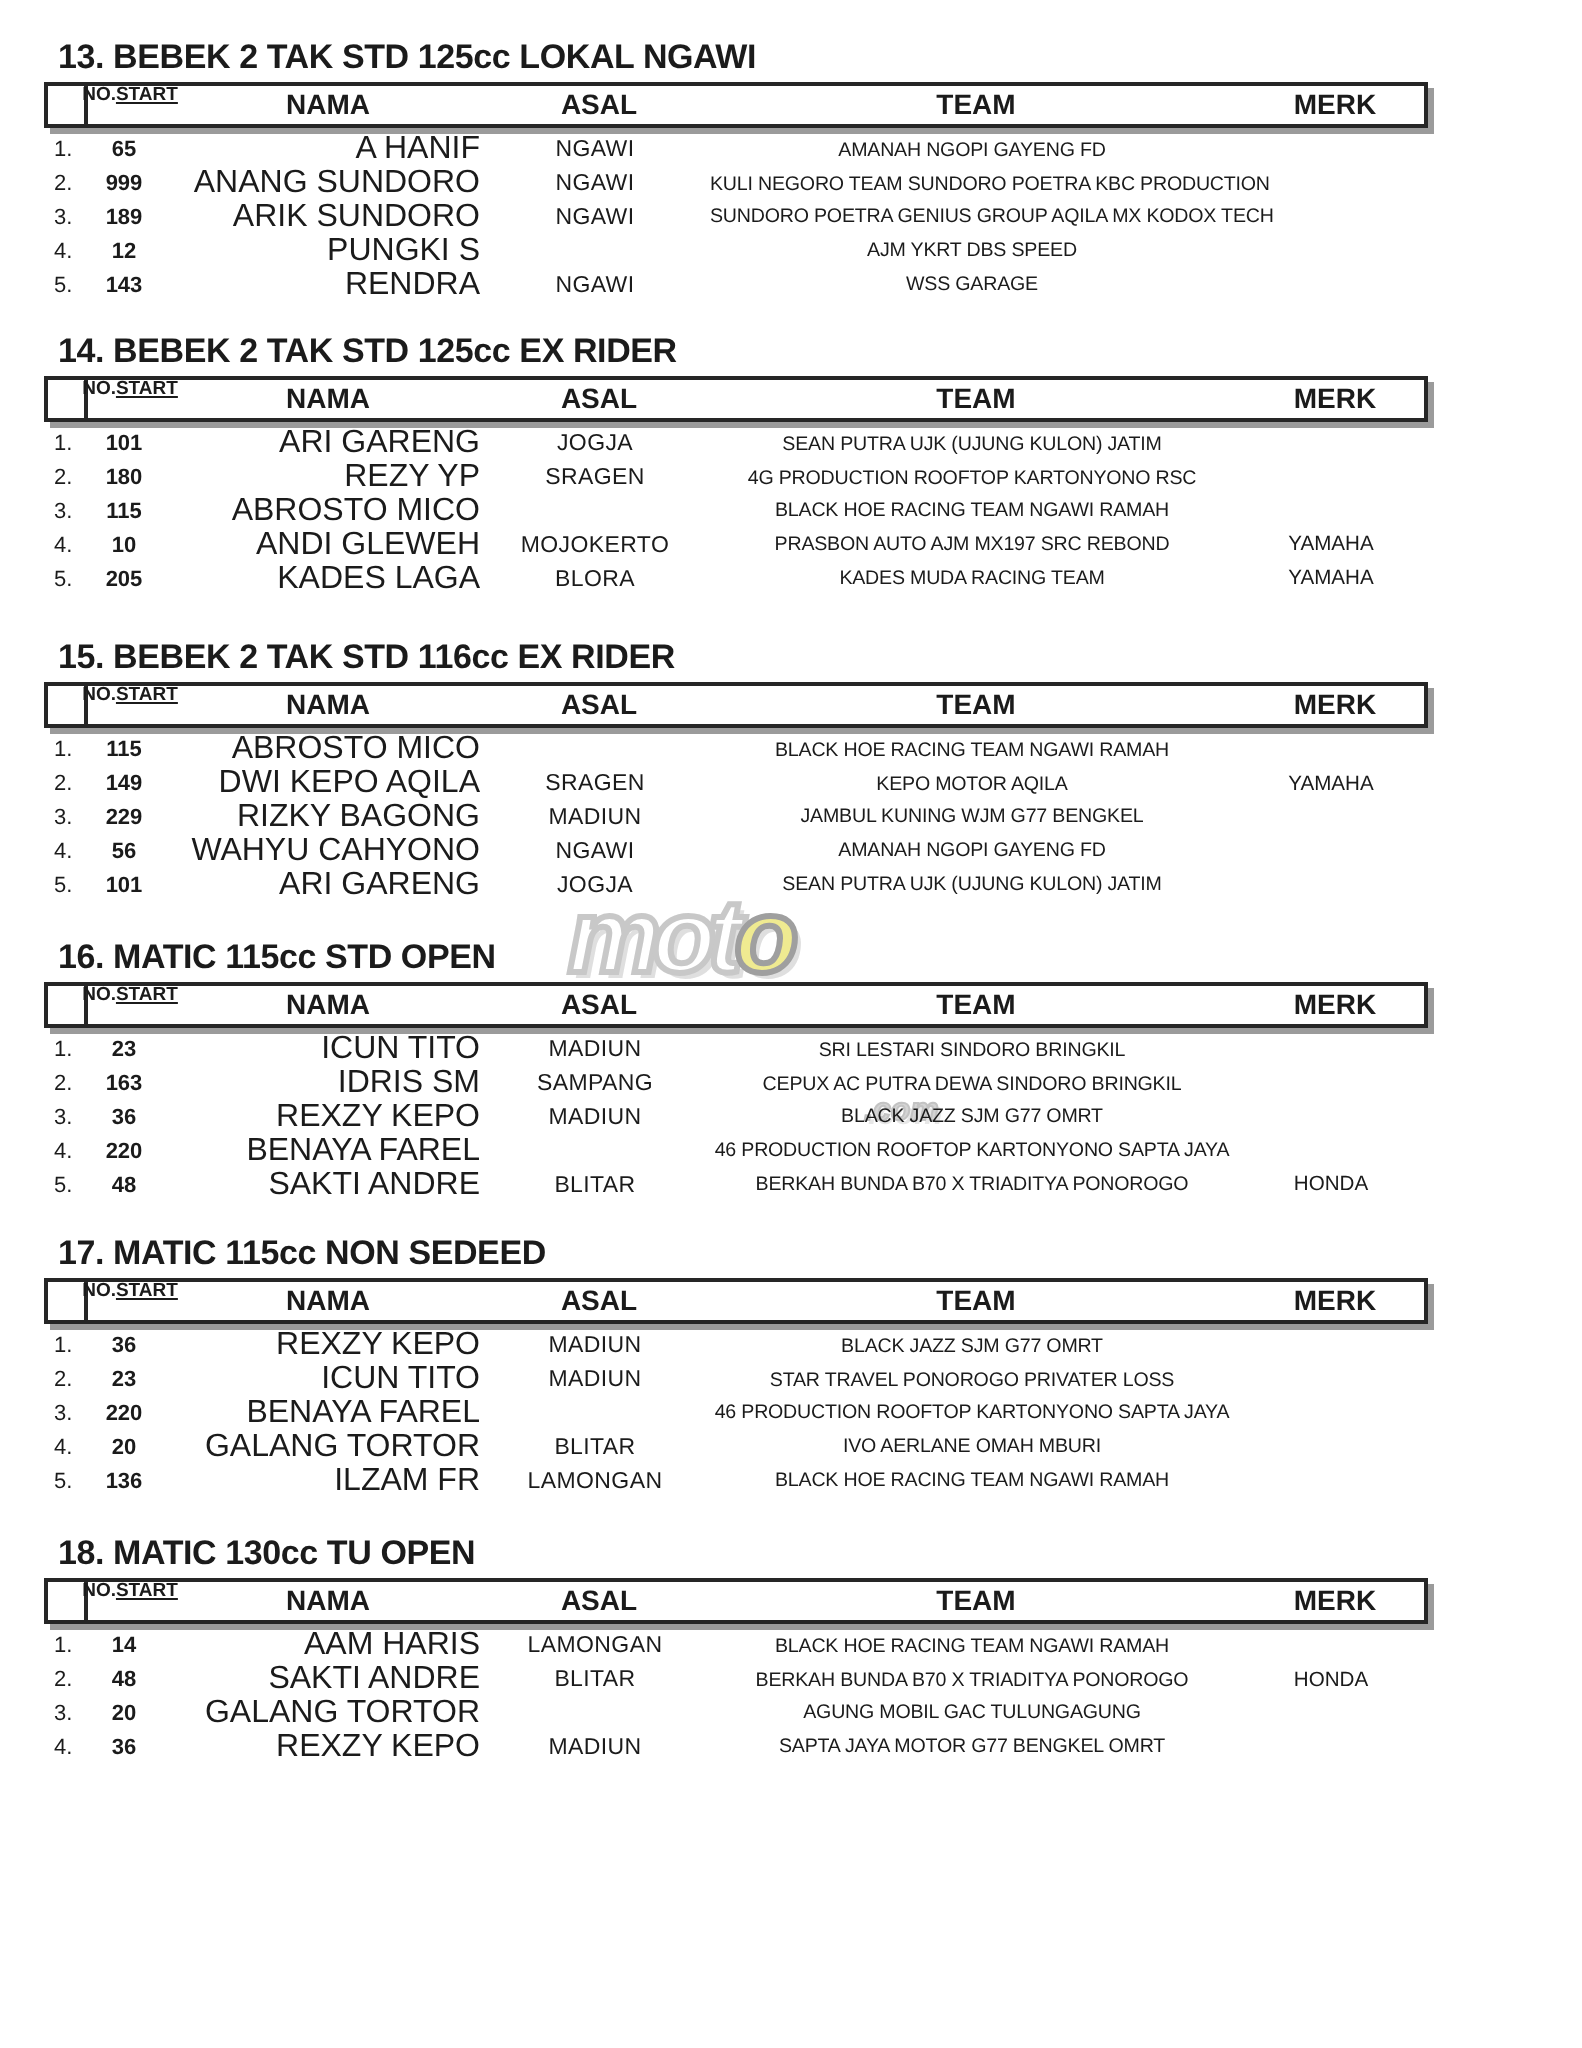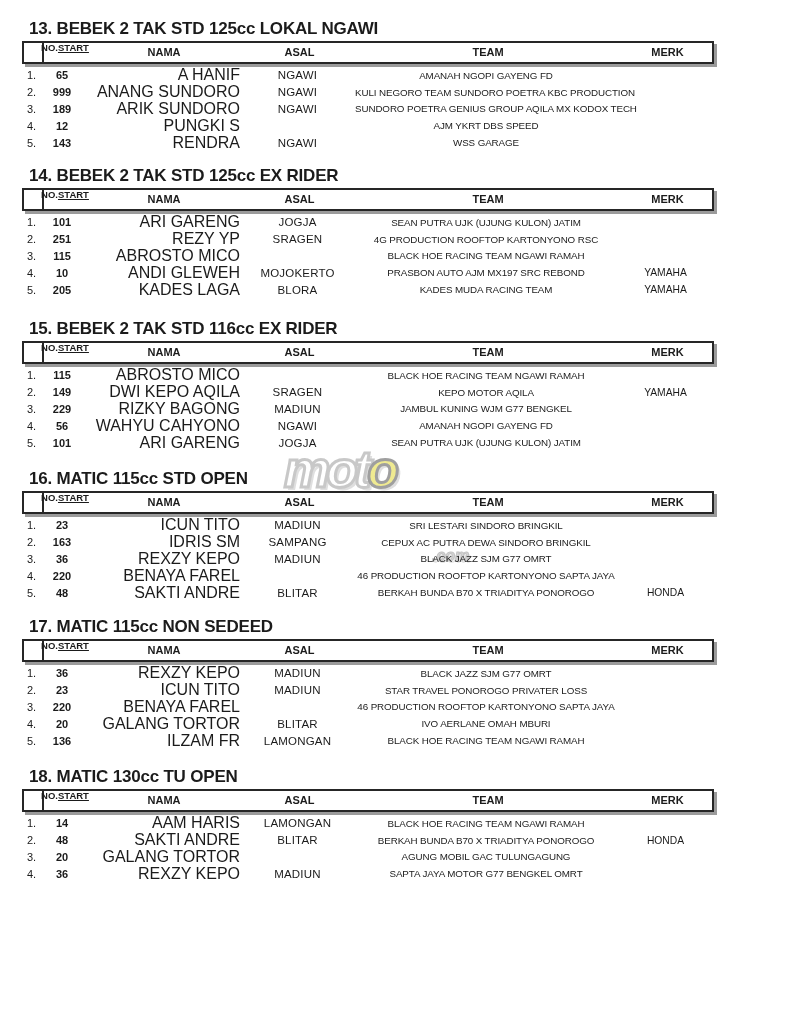--- a/index.html
+++ b/index.html
@@ -22,21 +22,21 @@
   .section { position:absolute; left:22px; width:692px; z-index:1; }
   .section-title { position:absolute; left:7px; top:0; font-size:17px; font-weight:bold;
     letter-spacing:-0.2px; white-space:nowrap; }
 
   .thead {
     position:absolute; left:0; top:22px; width:692px; height:23px; box-sizing:border-box;
     border:2px solid #262626; box-shadow:3px 3px 0 #9b9b9b;
     display:grid; grid-template-columns:18px 44px 156px 115px 262px 97px; align-items:center;
     background:transparent;
   }
-  .th { text-align:center; font-weight:bold; font-size:11px; line-height:11px; }
+  .th { text-align:center; font-weight:bold; font-size:14px; line-height:11px; }
   .th-nostart { font-size:9.5px; line-height:10px; border-left:2px solid #262626;
     height:100%; display:flex; flex-direction:row; justify-content:center; box-sizing:border-box; }
   .th-nostart .u { text-decoration:underline; text-underline-offset:1px; }
 
   .tbody {
     position:absolute; left:0; top:48px; width:692px;
     display:grid; grid-template-columns:18px 44px 156px 115px 262px 97px;
     grid-auto-rows:16.8px; align-items:center;
   }
   .td { white-space:nowrap; overflow:visible; }
@@ -124,21 +124,21 @@
     </div>
     <div class="tbody">
   <div class="td td-no">1.</div>
   <div class="td td-start">101</div>
   <div class="td td-nama">ARI GARENG</div>
   <div class="td td-asal">JOGJA</div>
   <div class="td td-team">SEAN PUTRA UJK (UJUNG KULON) JATIM</div>
   <div class="td td-merk"></div>
 
   <div class="td td-no">2.</div>
-  <div class="td td-start">251</div>
+  <div class="td td-start">180</div>
   <div class="td td-nama">REZY YP</div>
   <div class="td td-asal">SRAGEN</div>
   <div class="td td-team">4G PRODUCTION ROOFTOP KARTONYONO RSC</div>
   <div class="td td-merk"></div>
 
   <div class="td td-no">3.</div>
   <div class="td td-start">115</div>
   <div class="td td-nama">ABROSTO MICO</div>
   <div class="td td-asal"></div>
   <div class="td td-team">BLACK HOE RACING TEAM NGAWI RAMAH</div>

